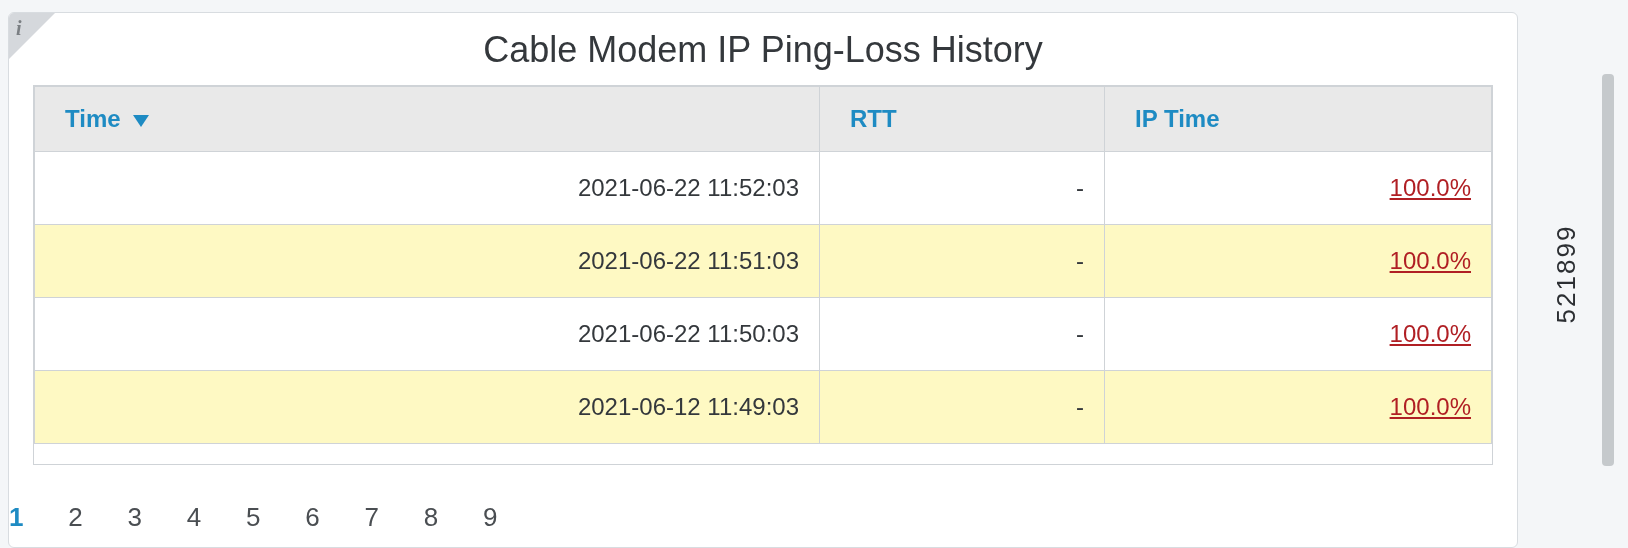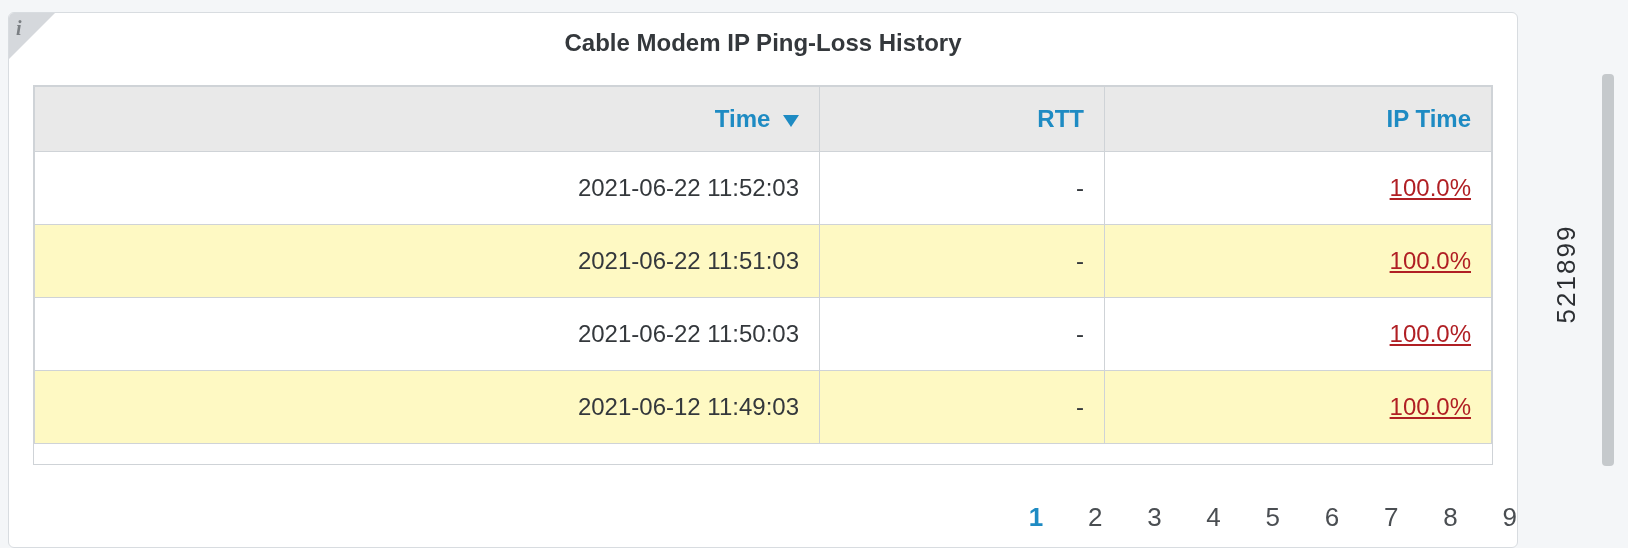--- a/index.html
+++ b/index.html
@@ -44,22 +44,22 @@
     font-family: Georgia, "Times New Roman", serif;
     font-style: italic;
     font-weight: bold;
     font-size: 20px;
     color: #7b7f83;
     z-index: 4;
     cursor: pointer;
   }
   .panel-title {
     text-align: center;
-    font-size: 24px;
-    font-weight: 700;
+    font-size: 36px;
+    font-weight: 400;
     color: #34383c;
     padding: 16px 0 18px 0;
   }
   .table-wrap {
     position: absolute;
     left: 24px;
     right: 24px;
     top: 72px;
     bottom: 82px;
     border: 1px solid #cfd3d7;
@@ -68,21 +68,21 @@
     width: 100%;
     border-collapse: collapse;
     table-layout: fixed;
   }
   col.col-time { width: 785px; }
   col.col-rtt  { width: 285px; }
   col.col-loss { }
   thead th {
     background: #e9e9e9;
     border: 1px solid #cfd3d7;
-    text-align: right;
+    text-align: left;
     font-size: 24px;
     font-weight: 600;
     color: #1e8bc3;
     padding: 18px 20px 18px 30px;
     cursor: pointer;
   }
   thead th .sort-caret {
     display: inline-block;
     margin-left: 6px;
     vertical-align: middle;
@@ -107,21 +107,21 @@
     width: 12px;
     background: #c5c9cc;
     border-radius: 4px;
   }
   
   .pager {
     position: absolute;
     left: 0;
     right: 0;
     bottom: 14px;
-    text-align: right;
+    text-align: left;
     font-size: 26px;
     color: #4a4e52;
   }
   .pager .pnum {
     display: inline-block;
     width: 52px;
     cursor: pointer;
   }
   .pager .pnum.active {
     color: #1e8bc3;

